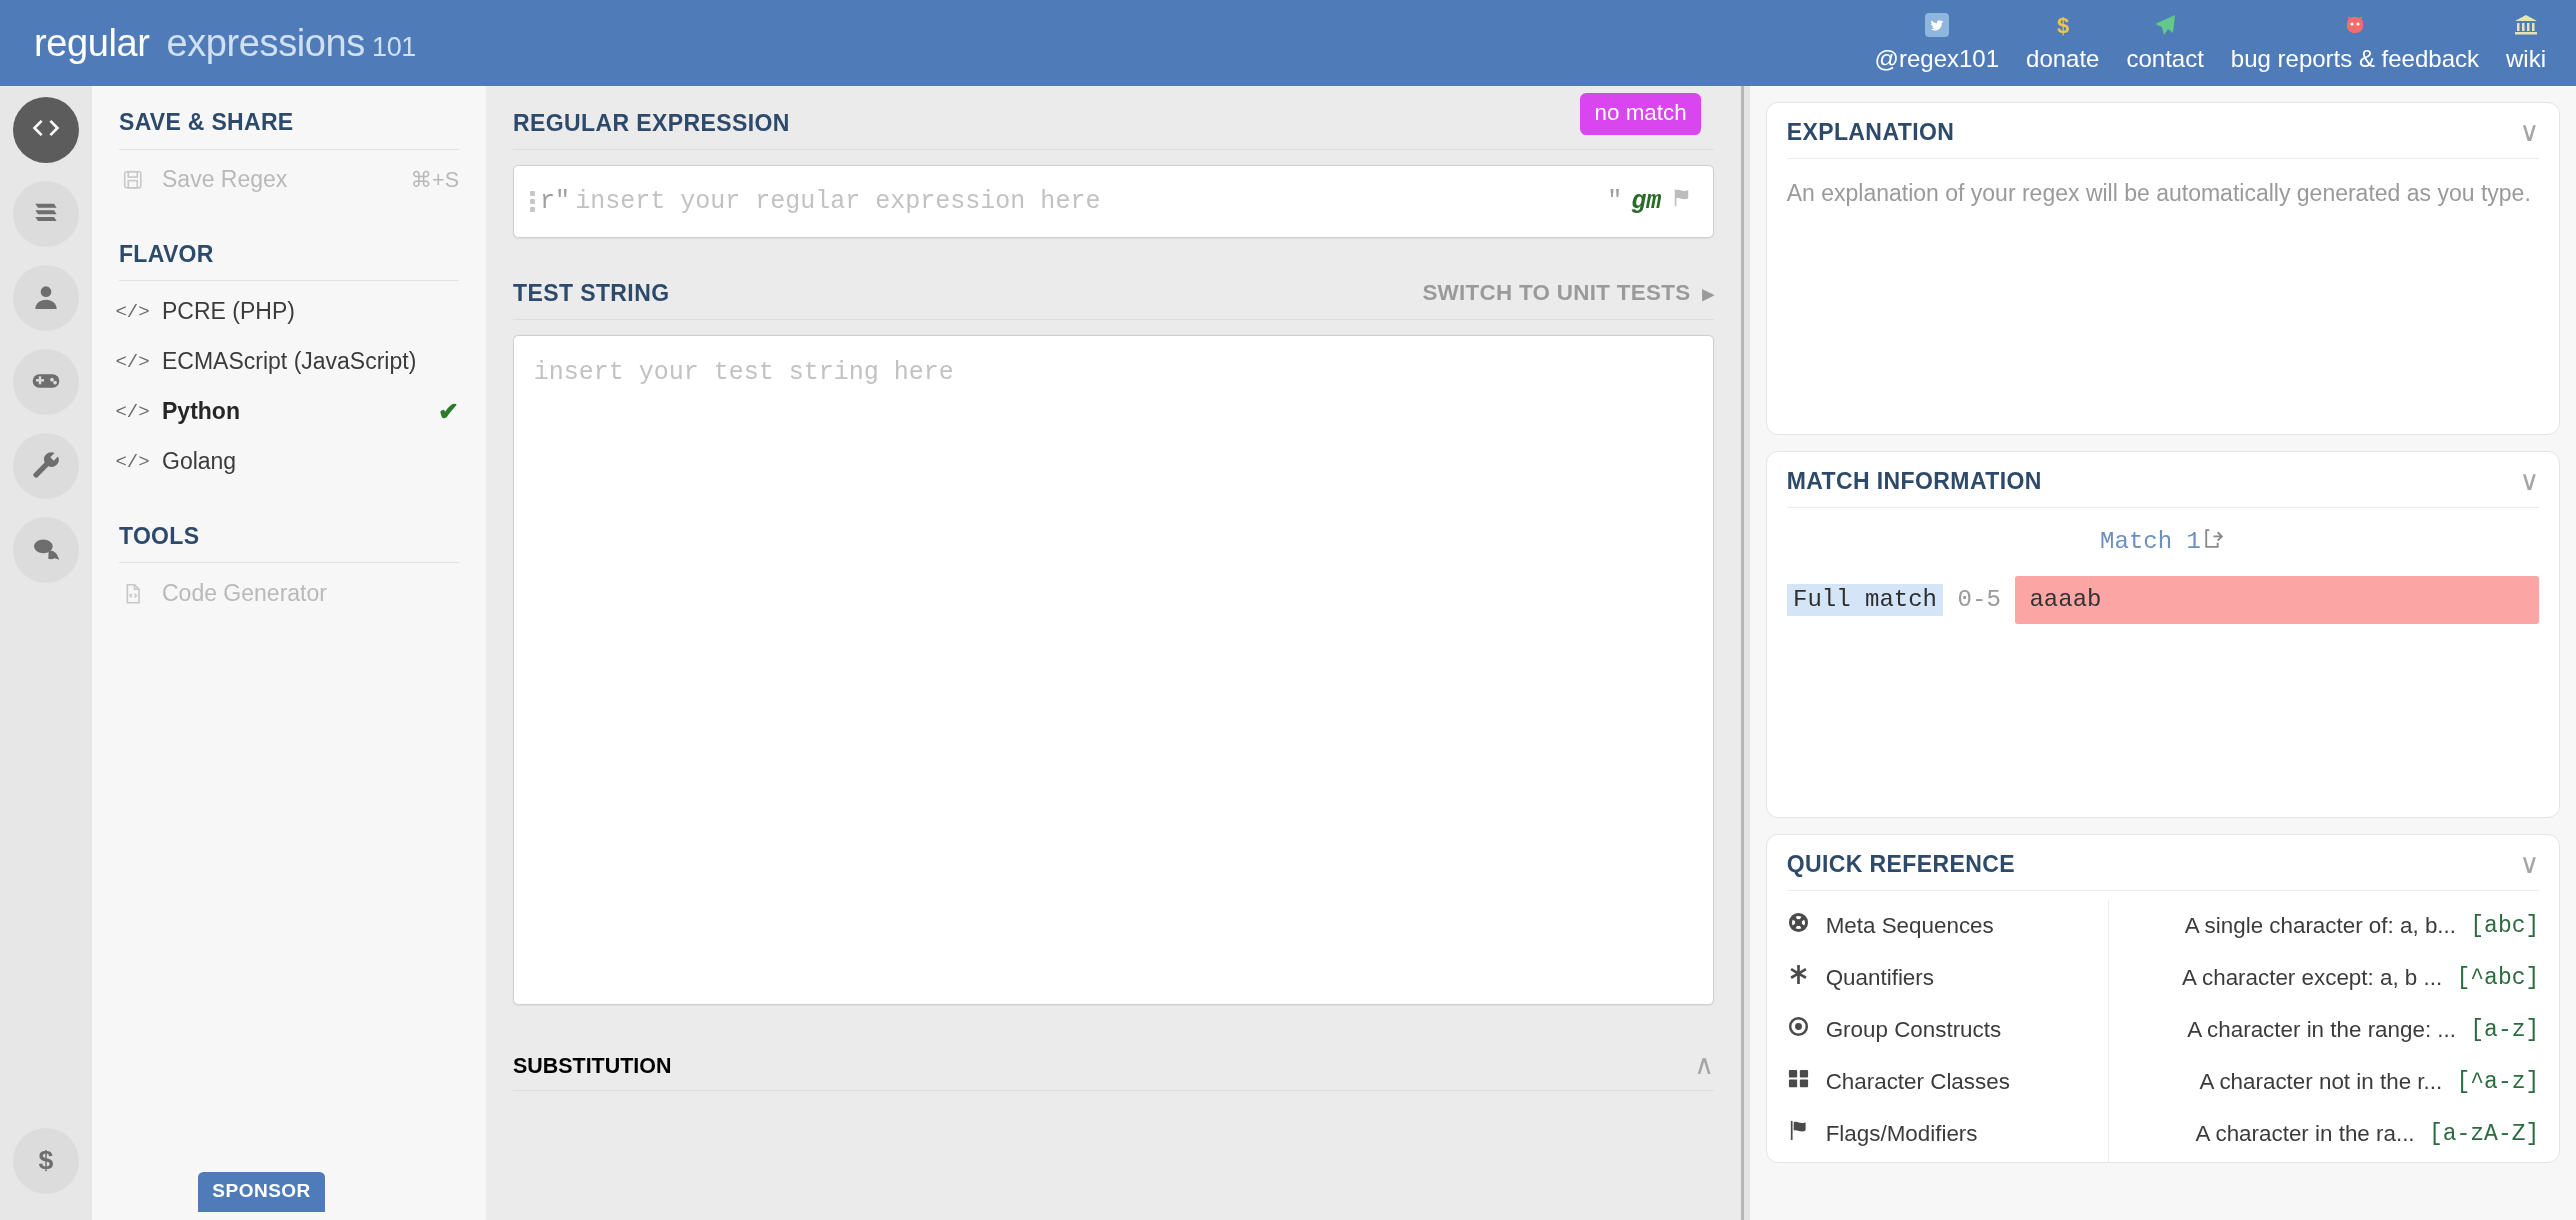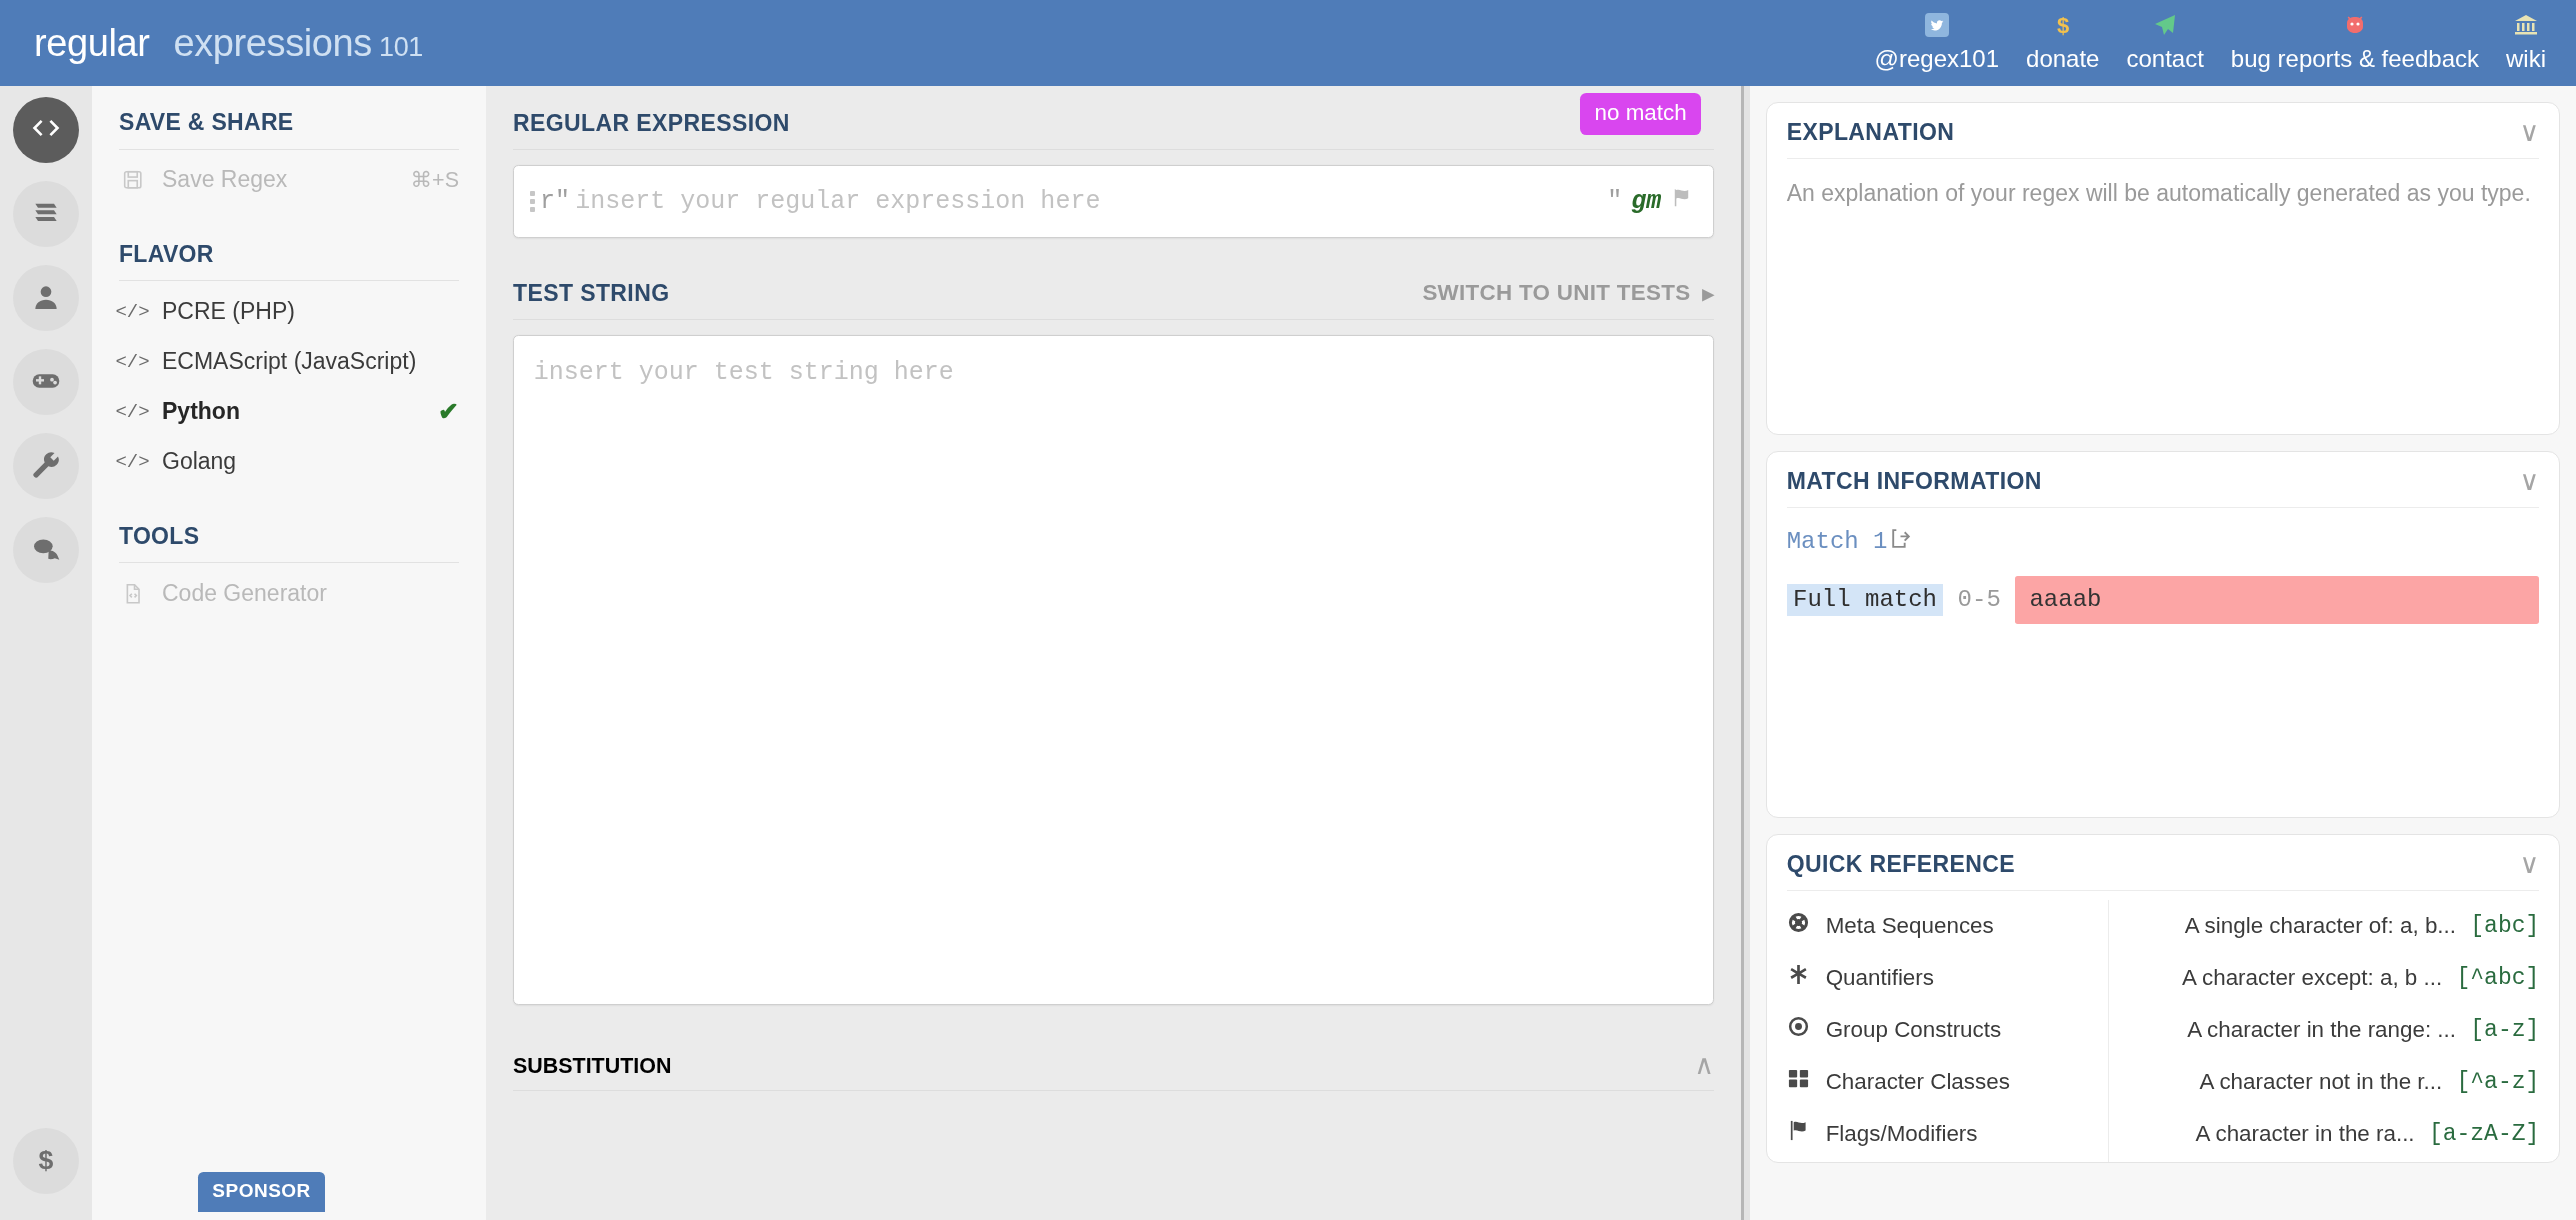--- a/index.html
+++ b/index.html
@@ -18,21 +18,21 @@
     display: flex; align-items: center;
   }
   .brand {
     margin-left: 34px;
     font-size: 38px;
     color: #ffffff;
     white-space: nowrap;
     letter-spacing: -0.4px;
   }
   .brand .b-regular { color: #ffffff; }
-  .brand .b-expr { color: #cfe0f2; margin-left: 24px; }
+  .brand .b-expr { color: #cfe0f2; margin-left: 17px; }
   .brand .b-101 { color: #cfe0f2; font-size: 27px; margin-left: 7.2px; }
 
   .topnav {
     margin-left: auto; margin-right: 30px;
     display: flex; align-items: center; gap: 27px;
     color: #ffffff; font-size: 24px; white-space: nowrap;
   }
   .navlink { display: flex; align-items: center; gap: 8px; cursor: pointer; color:#fff;flex-direction:column; }
   .navico { display: inline-flex; align-items: center; justify-content: center; width: 24px; height: 24px; }
 
@@ -185,21 +185,21 @@
   .card-head h3 {
     font-size: 23px; font-weight: bold;
     color: #2e4a6b; letter-spacing: 0.4px;
   }
   .expl-card { height: 333px; }
   .expl-text { margin-top: 18px; font-size: 23px; color: #9a9a9a; line-height: 1.42; }
 
   .match-card { height: 367px; }
   .match-title {
     margin-top: 18px;
-    display: flex; align-items: center; justify-content: flex-start;
+    display: flex; align-items: center; justify-content: center;
     font-family: "Liberation Mono", monospace;
     font-size: 24px; color: #6b8fc0; cursor: pointer;
   }
   .match-row {
     margin-top: 18px;
     display: flex; align-items: center; gap: 14.3px;
     font-family: "Liberation Mono", monospace; font-size: 24px;
   }
   .mr-label { background: #d4e5f7; color: #2f2f2f; padding: 2.7px 6.3px; }
   .mr-range { color: #9a9a9a; }

